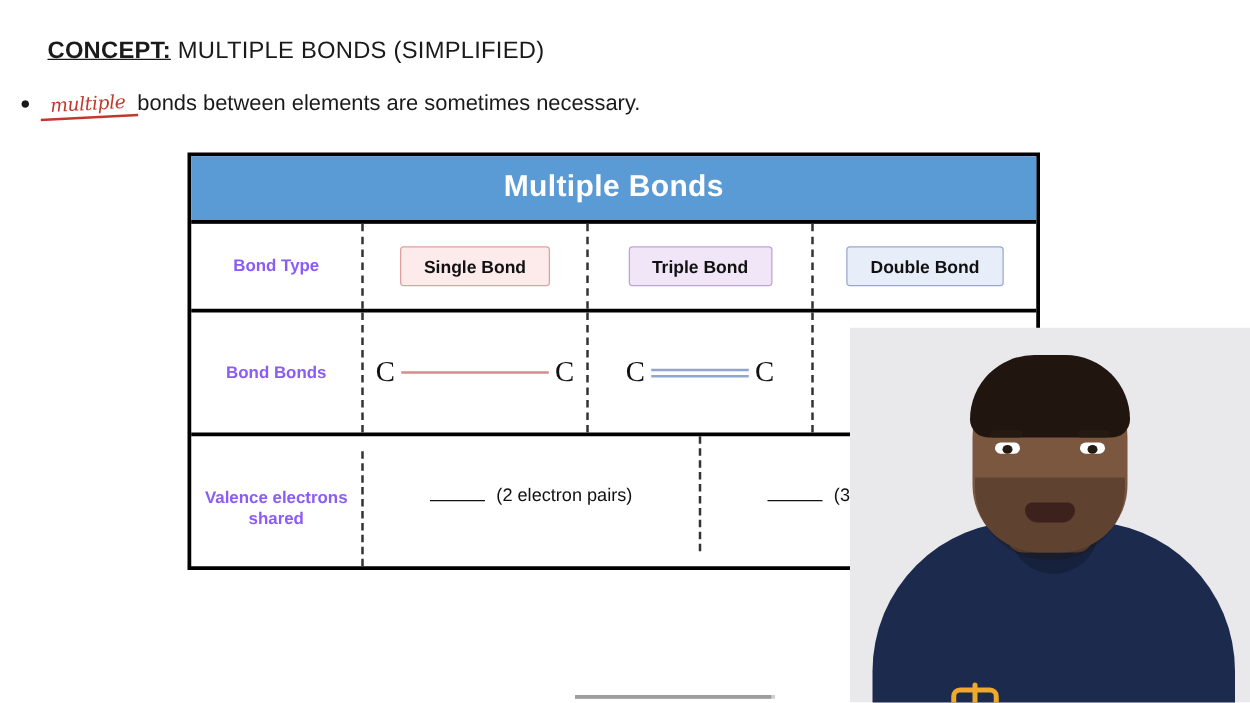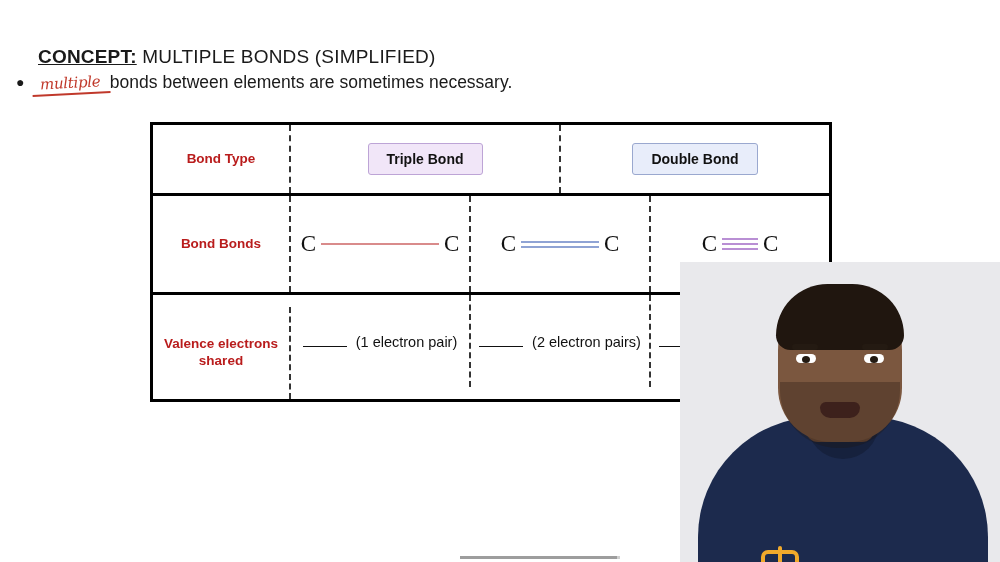--- a/index.html
+++ b/index.html
@@ -12,21 +12,21 @@
     background: #ffffff;
     font-family: "Liberation Sans", sans-serif;
     overflow: hidden;
     position: relative;
   }
 
   
   .header {
     position: absolute;
     left: 38px;
-    top: 46px;
+    top: 30px;
     font-size: 19px;
     color: #1a1a1a;
     letter-spacing: 0.2px;
   }
   .header .concept {
     font-weight: bold;
     text-decoration: underline;
   }
   .header .title {
     font-weight: normal;
@@ -100,21 +100,21 @@
   .label-cell {
     width: 138px;
     box-sizing: border-box;
     border-right: 2px dashed #333;
     display: flex;
     align-items: center;
     justify-content: center;
     text-align: center;
     font-size: 13.5px;
     font-weight: bold;
-    color: #b91c1c;
+    color: #8b5cf6;
     padding: 4px;
     line-height: 1.25;
   }
   .data-cell {
     flex: 1;
     box-sizing: border-box;
     border-right: 2px dashed #333;
     display: flex;
     align-items: center;
     justify-content: center;
@@ -353,24 +353,28 @@
 </div>
 
 <div class="bullet-line">
   <span class="bullet-dot">●</span>
   <span class="handwritten">multiple</span>
   <span>bonds between elements are sometimes necessary.</span>
 </div>
 
 <div class="table-wrap">
 
+  <div class="table-title">Multiple Bonds</div>
 
   <div class="trow row-type">
     <div class="label-cell">Bond Type</div>
     <div class="data-cell">
+      <span class="chip chip-single">Single Bond</span>
+    </div>
+    <div class="data-cell">
       <span class="chip chip-triple">Triple Bond</span>
     </div>
     <div class="data-cell">
       <span class="chip chip-double">Double Bond</span>
     </div>
   </div>
 
   <div class="trow row-length">
     <div class="label-cell">Bond Bonds</div>
 
@@ -404,26 +408,20 @@
           <span class="line"></span>
         </span>
         <span class="atom">C</span>
       </span>
     </div>
   </div>
 
   <div class="trow row-valence">
     <div class="label-cell">Valence electrons shared</div>
 
-    <div class="data-cell">
-      <span class="valence">
-        <span class="blank"></span>
-        <span>(1 electron pair)</span>
-      </span>
-    </div>
 
     <div class="data-cell">
       <span class="valence">
         <span class="blank"></span>
         <span>(2 electron pairs)</span>
       </span>
     </div>
 
     <div class="data-cell">
       <span class="valence">

